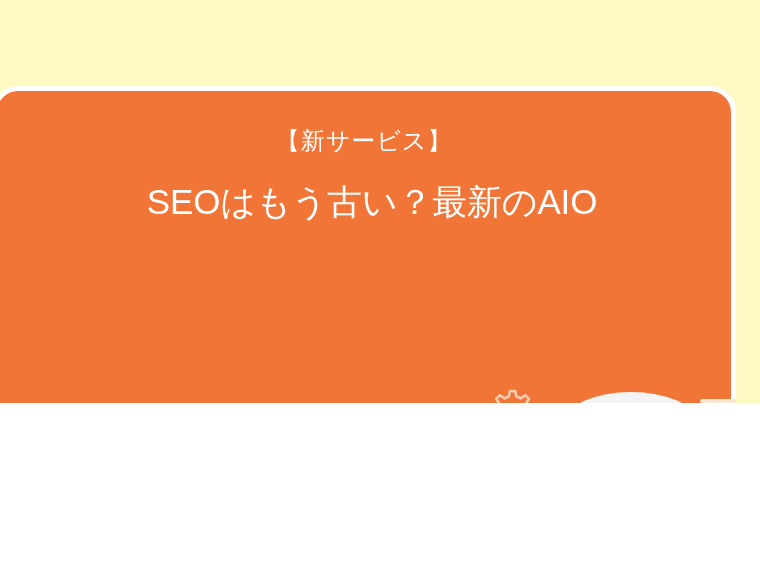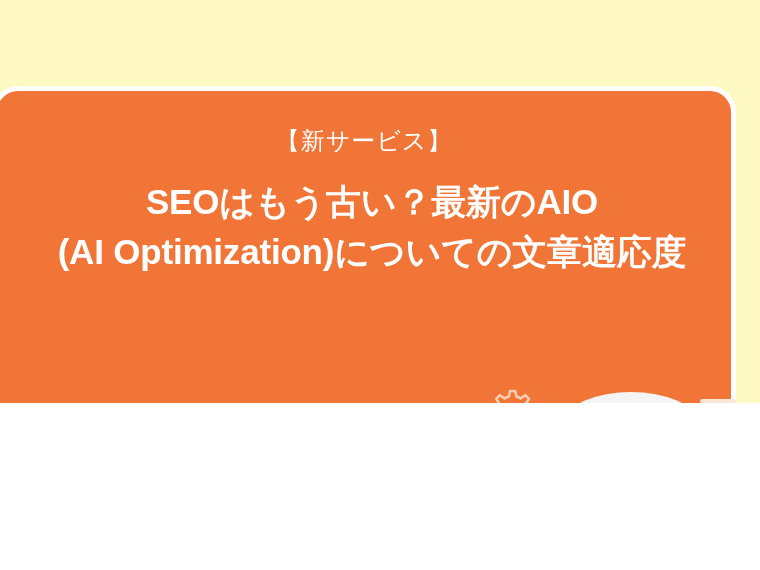--- a/index.html
+++ b/index.html
@@ -82,21 +82,21 @@
   }
 
   #headline {
     position: absolute;
     left: 22px;
     right: 6px;
     top: 86px;
     text-align: center;
     color: #FFFFFF;
     font-size: 35px;
-    font-weight: bold;
+    font-weight: normal;
     line-height: 1.42;
     letter-spacing: -0.2px;
   }
   #headline .hl-line {
     display: block;
     white-space: nowrap;
   }
 
   
   #gear-icon {
@@ -173,21 +173,20 @@
       <circle cx="160" cy="63" r="11" fill="none" stroke="#FFFFFF" stroke-width="4"></circle>
 
       <path d="M120 92 H146 A13 13 0 0 1 120 92 Z" fill="#3D2C47"></path>
     </svg>
   </div>
 
   <div id="card">
     <div id="eyebrow">【新サービス】</div>
     <div id="headline">
       <span class="hl-line">SEOはもう古い？最新のAIO</span>
-      <span class="hl-line">(AI Optimization)についての文章適応度</span>
     </div>
   </div>
 
   <div id="gear-icon">
     <svg viewBox="0 0 50 50" width="50" height="50" xmlns="http://www.w3.org/2000/svg">
       <path d="M25 3 l5.2 0 1.1 5.6 a17.5 17.5 0 0 1 4.3 1.8 l4.7-3.2 3.7 3.7 -3.2 4.7 a17.5 17.5 0 0 1 1.8 4.3 l5.6 1.1 0 5.2 -5.6 1.1 a17.5 17.5 0 0 1 -1.8 4.3 l3.2 4.7 -3.7 3.7 -4.7-3.2 a17.5 17.5 0 0 1 -4.3 1.8 l-1.1 5.6 -5.2 0 -1.1-5.6 a17.5 17.5 0 0 1 -4.3-1.8 l-4.7 3.2 -3.7-3.7 3.2-4.7 a17.5 17.5 0 0 1 -1.8-4.3 l-5.6-1.1 0-5.2 5.6-1.1 a17.5 17.5 0 0 1 1.8-4.3 l-3.2-4.7 3.7-3.7 4.7 3.2 a17.5 17.5 0 0 1 4.3-1.8 Z" fill="none" stroke="#F8CDB2" stroke-width="2.6" stroke-linejoin="round"></path>
       <circle cx="25" cy="25" r="8" fill="none" stroke="#F8CDB2" stroke-width="2.6"></circle>
     </svg>
   </div>
 

